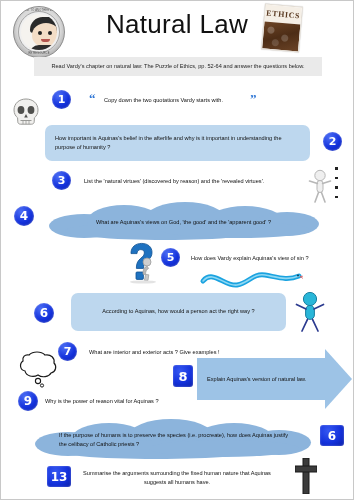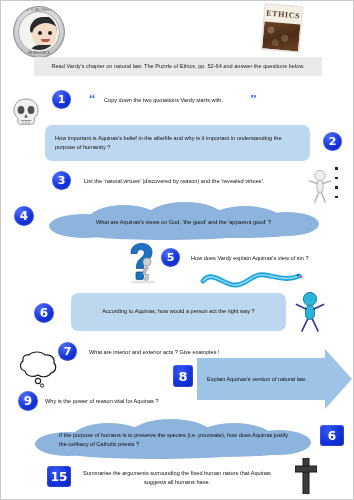--- a/index.html
+++ b/index.html
@@ -195,20 +195,21 @@
       <div class="logo-eye r"></div>
       <div class="logo-mouth"></div>
       <div class="logo-body"></div>
       <div class="logo-arm l"></div>
 
     </div>
     <div class="logo-txt">WELCOME TO ANOTHER AMAZING</div>
     <div class="logo-txt bot">RE RESOURCE</div>
   </div>
 
+  <div class="title">Natural Law</div>
 
   <div class="book">
     <div class="book-top"></div>
     <div class="book-title">ETHICS</div>
     <div class="book-pic"></div>
   </div>
 
   <div class="instruction">Read Vardy's chapter on natural law: The Puzzle of Ethics, pp. 52-64 and answer the questions below.</div>
 
   <div class="skull">
@@ -323,21 +324,21 @@
       <span style="left:100px;top:0px;width:84px;height:34px;"></span>
       <span style="left:166px;top:4px;width:78px;height:31px;"></span>
       <span style="left:218px;top:11px;width:64px;height:25px;"></span>
       <span style="left:22px;top:21px;width:210px;height:19px;"></span>
       <span style="left:120px;top:21px;width:150px;height:17px;"></span>
     </div>
     <div class="cloud-txt" style="text-align:left;padding:0 28px 0 30px;">If the purpose of humans is to preserve the species (i.e. procreate), how does Aquinas justify the celibacy of Catholic priests ?</div>
   </div>
   <div class="badge square" style="left:319px;top:424px;width:24px;height:21px;font-size:12px;">6</div>
 
-  <div class="badge square" style="left:46px;top:465px;width:24px;height:21px;font-size:12px;">15</div>
+  <div class="badge square" style="left:46px;top:465px;width:24px;height:21px;font-size:12px;">13</div>
   <div class="plain-text center" style="left:78px;top:468px;width:196px;">Summarise the arguments surrounding the fixed human nature that Aquinas suggests all humans have.</div>
   <div class="cross">
     <svg viewBox="0 0 22 36" width="22" height="36">
       <rect x="8" y="0" width="6" height="36" fill="#3b3b3b" stroke="#1a1a1a" stroke-width="1"></rect>
       <rect x="0" y="8" width="22" height="6" fill="#3b3b3b" stroke="#1a1a1a" stroke-width="1"></rect>
     </svg>
   </div>
 
 </div>
 

